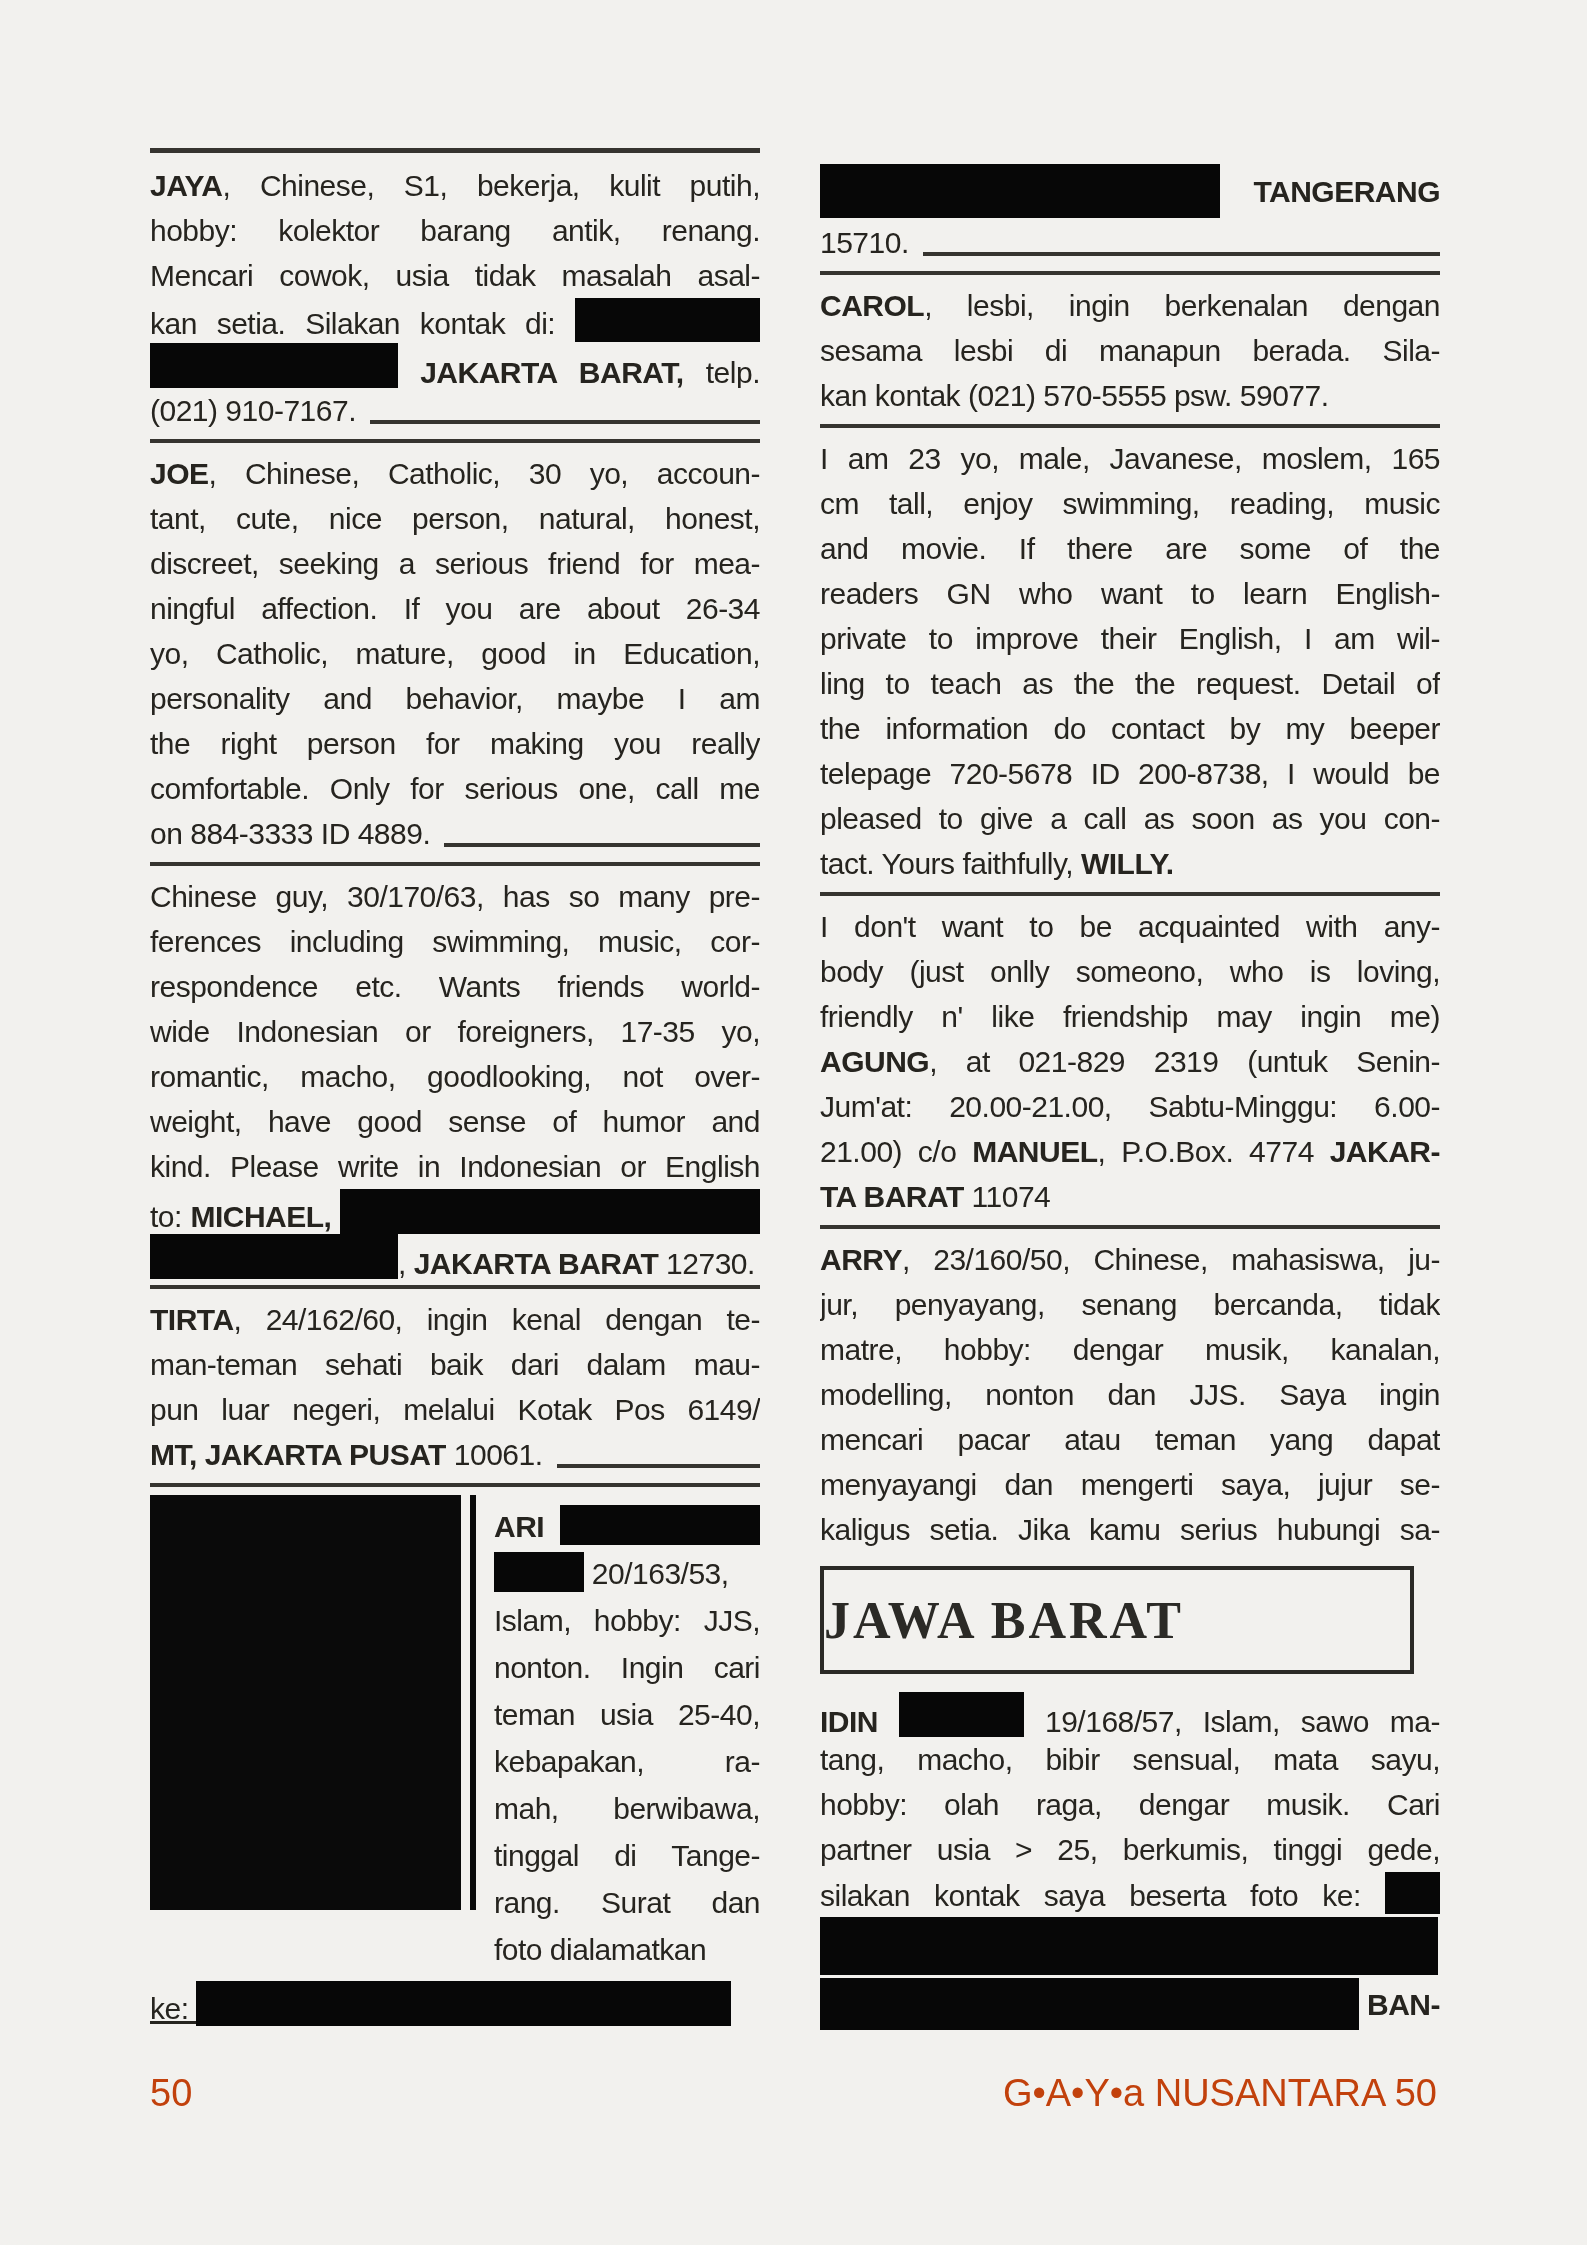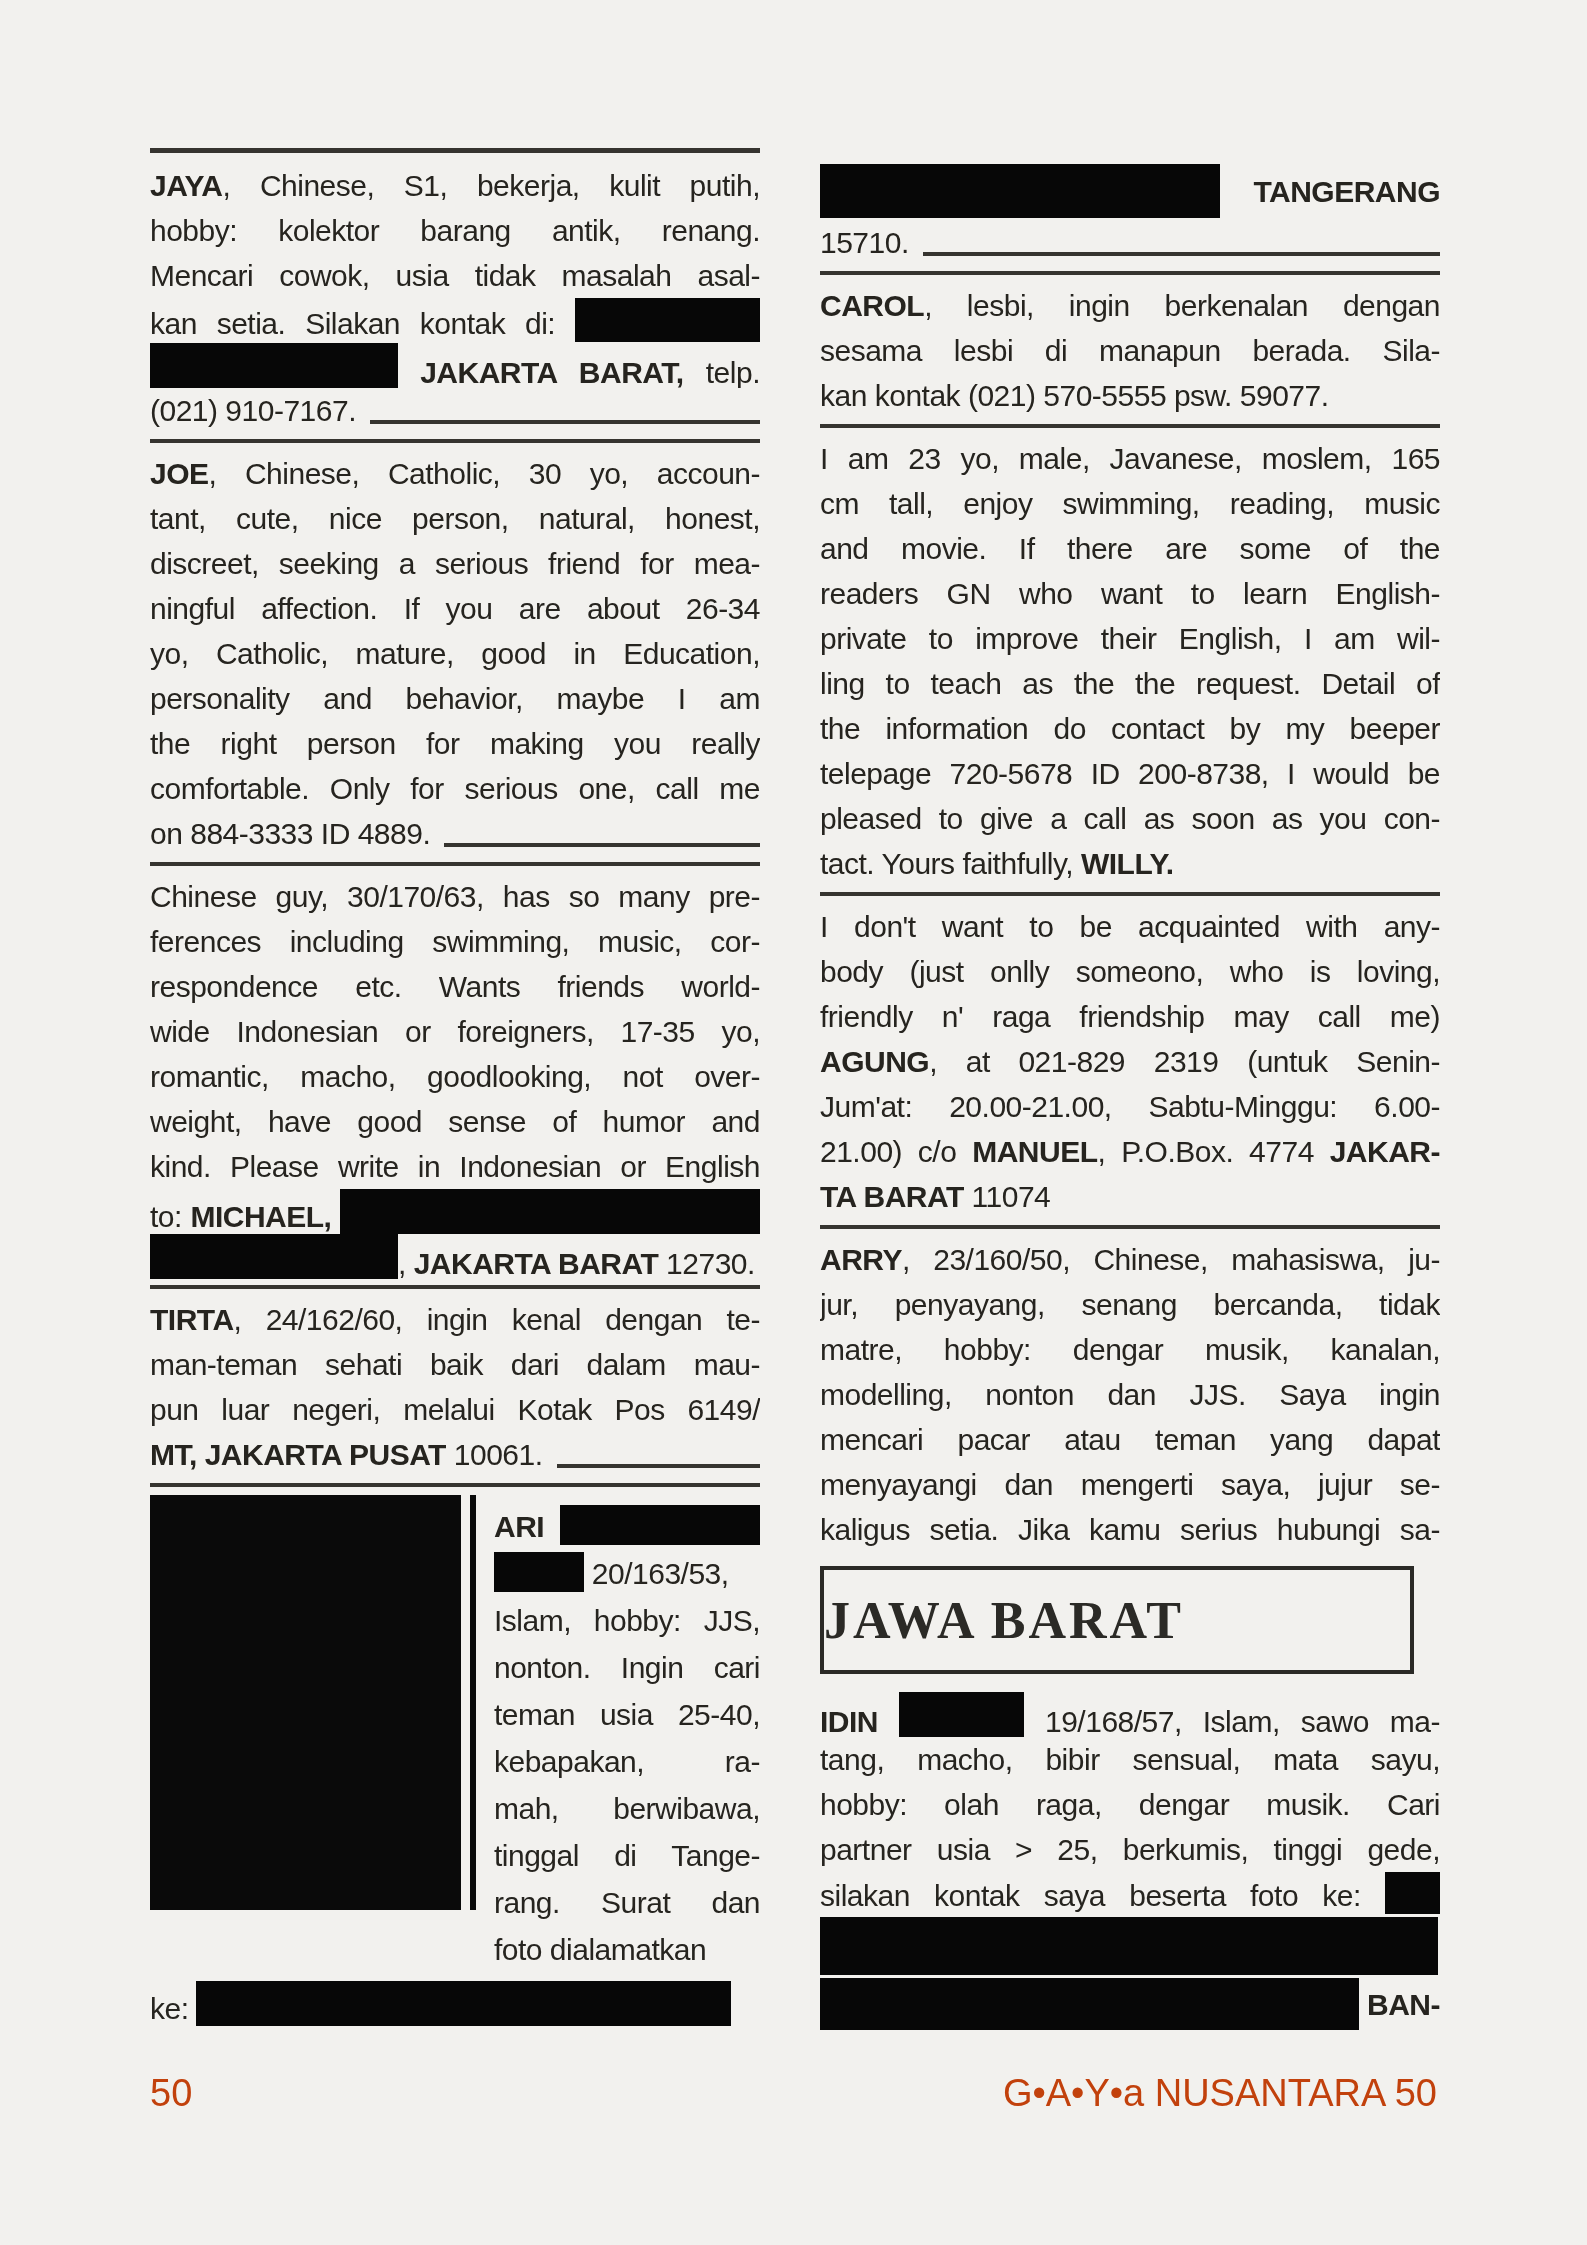--- a/index.html
+++ b/index.html
@@ -62,21 +62,21 @@
   .ari{display:flex;margin-top:4px;}
   .ari-photo{
     width:326px;height:415px;flex-shrink:0;margin-right:18px;
     background:linear-gradient(to right,
       #0a0a0a 0,#0a0a0a 311px,
       rgba(0,0,0,0) 311px,rgba(0,0,0,0) 320px,
       #0a0a0a 320px,#0a0a0a 326px);
   }
   .ari-text{flex:1;min-width:0;padding-top:8px;}
   .ari-text .line{height:47px;line-height:47px;}
-  .ke-line{margin-top:8px;}
+  .ke-line{margin-top:8px;text-decoration:underline;}
 
   .footer{
     position:absolute;top:2072px;
     font-size:38px;letter-spacing:0;
     color:#c2410c;
   }
   #footer-page{left:150px;}
   #footer-mag{right:150px;}
 </style>
 </head>
@@ -165,21 +165,21 @@
         <div class="line    "><span>ling to teach as the the request. Detail of</span></div>
         <div class="line    "><span>the information do contact by my beeper</span></div>
         <div class="line    "><span>telepage 720-5678 ID 200-8738, I would be</span></div>
         <div class="line    "><span>pleased to give a call as soon as you con-</span></div>
         <div class="line last   "><span>tact. Yours faithfully, </span><span class="b">WILLY.</span></div>
       </div>
       <div class="adrule"></div>
       <div class="ad">
         <div class="line    "><span>I don't want to be acquainted with any-</span></div>
         <div class="line    "><span>body (just onlly someono, who is loving,</span></div>
-        <div class="line    "><span>friendly n' raga friendship may call me)</span></div>
+        <div class="line    "><span>friendly n' like friendship may ingin me)</span></div>
         <div class="line    "><span class="b">AGUNG</span><span>, at 021-829 2319 (untuk Senin-</span></div>
         <div class="line    "><span>Jum'at: 20.00-21.00, Sabtu-Minggu: 6.00-</span></div>
         <div class="line    "><span>21.00) c/o </span><span class="b">MANUEL</span><span>, P.O.Box. 4774 </span><span class="b">JAKAR-</span></div>
         <div class="line last   "><span class="b">TA BARAT</span><span> 11074</span></div>
       </div>
       <div class="adrule"></div>
       <div class="ad">
         <div class="line    "><span class="b">ARRY</span><span>, 23/160/50, Chinese, mahasiswa, ju-</span></div>
         <div class="line    "><span>jur, penyayang, senang bercanda, tidak</span></div>
         <div class="line    "><span>matre, hobby: dengar musik, kanalan,</span></div>

